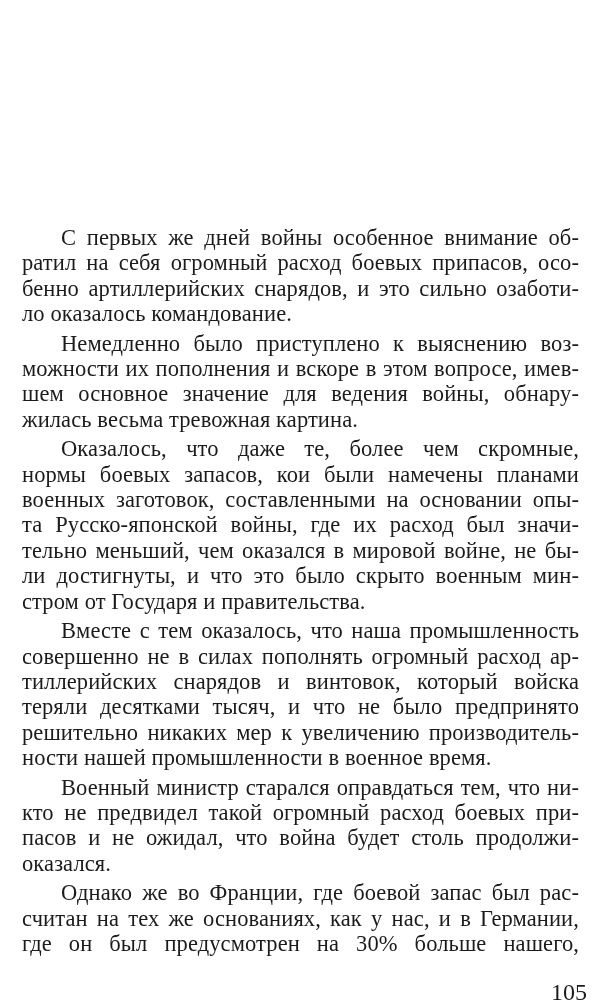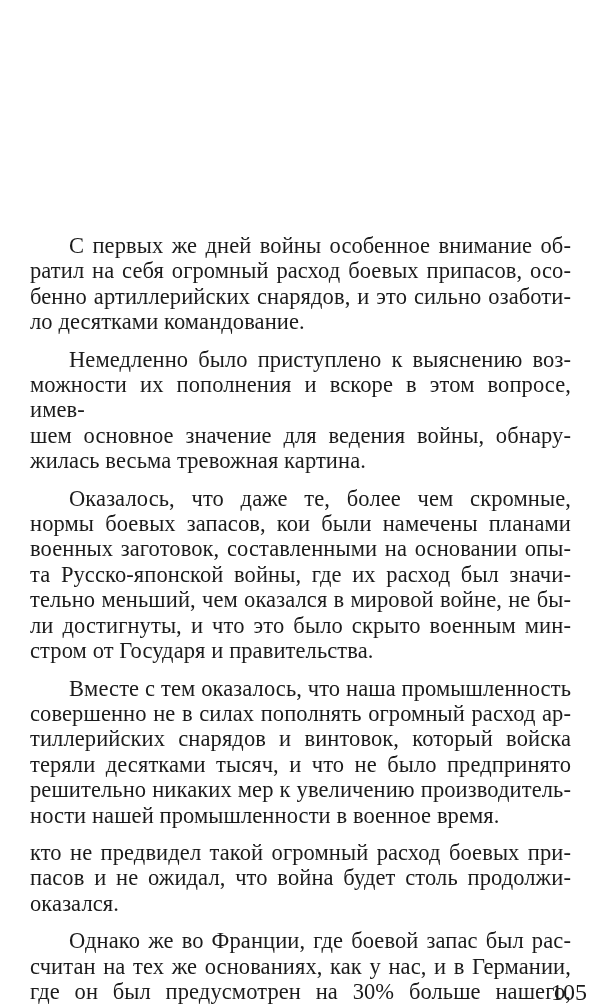--- a/index.html
+++ b/index.html
@@ -19,21 +19,21 @@
   .text-block {
     position: absolute;
     left: 18px;
     top: 221px;
     width: 565px;
     font-size: 22.5px;
     line-height: 25.4px;
     color: #1b1b1b;
     letter-spacing: 0.1px;
   }
-  .paragraph { margin: 12px; padding: 0; }
+  .paragraph { margin: 4px; padding: 0; }
   .line {
     text-align: justify;
     text-align-last: justify;
     white-space: normal;
   }
   .line.para-first { text-indent: 39px; }
   .line.para-last { text-align-last: left; }
   .page-number {
     position: absolute;
     top: 979px;
@@ -47,21 +47,21 @@
 </style>
 </head>
 <body>
 
 <div class="scan-page">
   <div class="text-block" id="text-block">
       <div class="paragraph">
         <div class="line para-first">С первых же дней войны особенное внимание об-</div>
         <div class="line">ратил на себя огромный расход боевых припасов, осо-</div>
         <div class="line">бенно артиллерийских снарядов, и это сильно озаботи-</div>
-        <div class="line para-last">ло десятками командование.</div>
+        <div class="line para-last">ло оказалось командование.</div>
       </div>
       <div class="paragraph">
         <div class="line para-first">Немедленно было приступлено к выяснению воз-</div>
         <div class="line">можности их пополнения и вскоре в этом вопросе, имев-</div>
         <div class="line">шем основное значение для ведения войны, обнару-</div>
         <div class="line para-last">жилась весьма тревожная картина.</div>
       </div>
       <div class="paragraph">
         <div class="line para-first">Оказалось, что даже те, более чем скромные,</div>
         <div class="line">нормы боевых запасов, кои были намечены планами</div>
@@ -73,20 +73,21 @@
       </div>
       <div class="paragraph">
         <div class="line para-first">Вместе с тем оказалось, что наша промышленность</div>
         <div class="line">совершенно не в силах пополнять огромный расход ар-</div>
         <div class="line">тиллерийских снарядов и винтовок, который войска</div>
         <div class="line">теряли десятками тысяч, и что не было предпринято</div>
         <div class="line">решительно никаких мер к увеличению производитель-</div>
         <div class="line para-last">ности нашей промышленности в военное время.</div>
       </div>
       <div class="paragraph">
+        <div class="line para-first">Военный министр старался оправдаться тем, что ни-</div>
         <div class="line">кто не предвидел такой огромный расход боевых при-</div>
         <div class="line">пасов и не ожидал, что война будет столь продолжи-</div>
         <div class="line para-last">оказался.</div>
       </div>
       <div class="paragraph">
         <div class="line para-first">Однако же во Франции, где боевой запас был рас-</div>
         <div class="line">считан на тех же основаниях, как у нас, и в Германии,</div>
         <div class="line">где он был предусмотрен на 30% больше нашего,</div>
       </div>
     </div>

